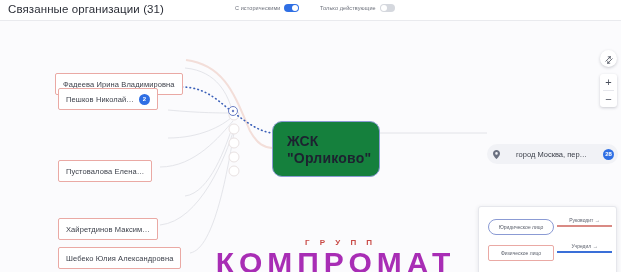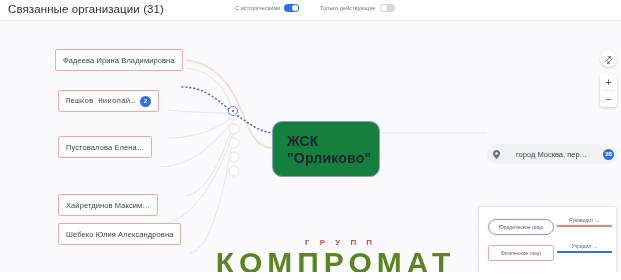--- a/index.html
+++ b/index.html
@@ -97,20 +97,21 @@
     white-space: nowrap;
   }
   .node-person {
     height: 22px;
     border: 1px solid #eaa9a4;
     border-radius: 2px;
     padding: 0 7px;
     font-size: 7.5px;
     color: #3b3f49;
     gap: 5px;
+    margin-top: 24px;
   }
   .node-person .lbl { letter-spacing: .1px; }
   .badge {
     display: inline-flex;
     align-items: center;
     justify-content: center;
     min-width: 11px;
     height: 11px;
     padding: 0 2px;
     border-radius: 6px;
@@ -248,21 +249,21 @@
     letter-spacing: 4px;
     color: #c94b47;
     font-weight: bold;
     line-height: 1;
     margin-bottom: 1px;
     margin-left: 60px;
   }
   .wm-big {
     font-size: 30px;
     letter-spacing: 5px;
-    color: #4d7c0f;
+    color: #a21caf;
     font-weight: bold;
     line-height: 1;
     opacity: .92;
     margin-left: 50px;
   }
 </style>
 </head>
 <body>
 
 <div id="app">
@@ -314,21 +315,21 @@
       <circle cx="233" cy="90" r="4.5" fill="#ffffff" stroke="#6c7fc4" stroke-width="1"></circle>
       <circle cx="233" cy="90" r="1.2" fill="#6c7fc4"></circle>
 
       <line x1="380" y1="112" x2="487" y2="112" stroke="#e2e3e8" stroke-width="1"></line>
     </svg>
 
     <div class="node node-person" style="left:55px; top:28px;">
       <span class="lbl">Фадеева Ирина Владимировна</span>
     </div>
 
-    <div class="node node-person" style="left:58px; top:69px;font-family:Liberation Mono, monospace;">
+    <div class="node node-person" style="left:58px; top:43px;">
       <span class="lbl">Пешков Николай…</span>
       <span class="badge">2</span>
     </div>
 
 
     <div class="node node-person" style="left:58px; top:115px;">
       <span class="lbl">Пустовалова Елена…</span>
     </div>
 
 

